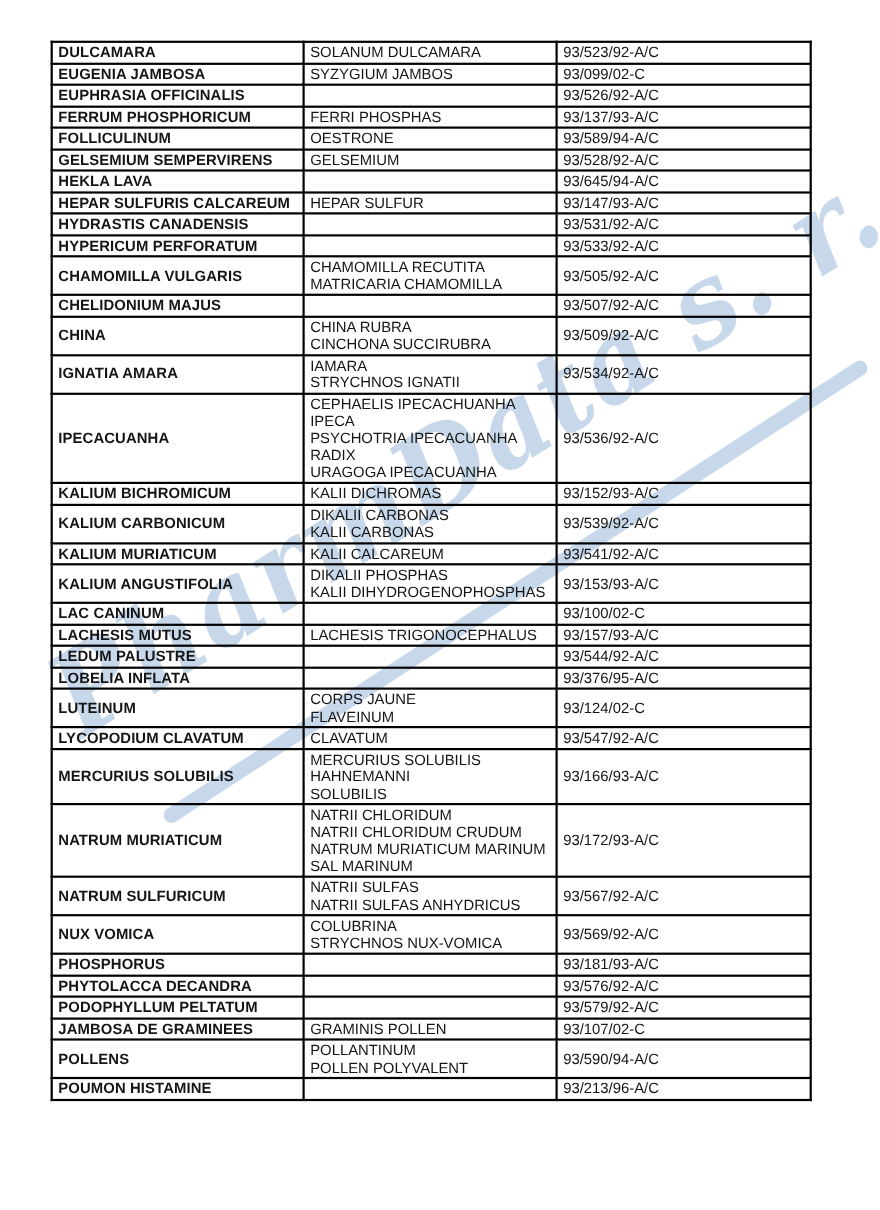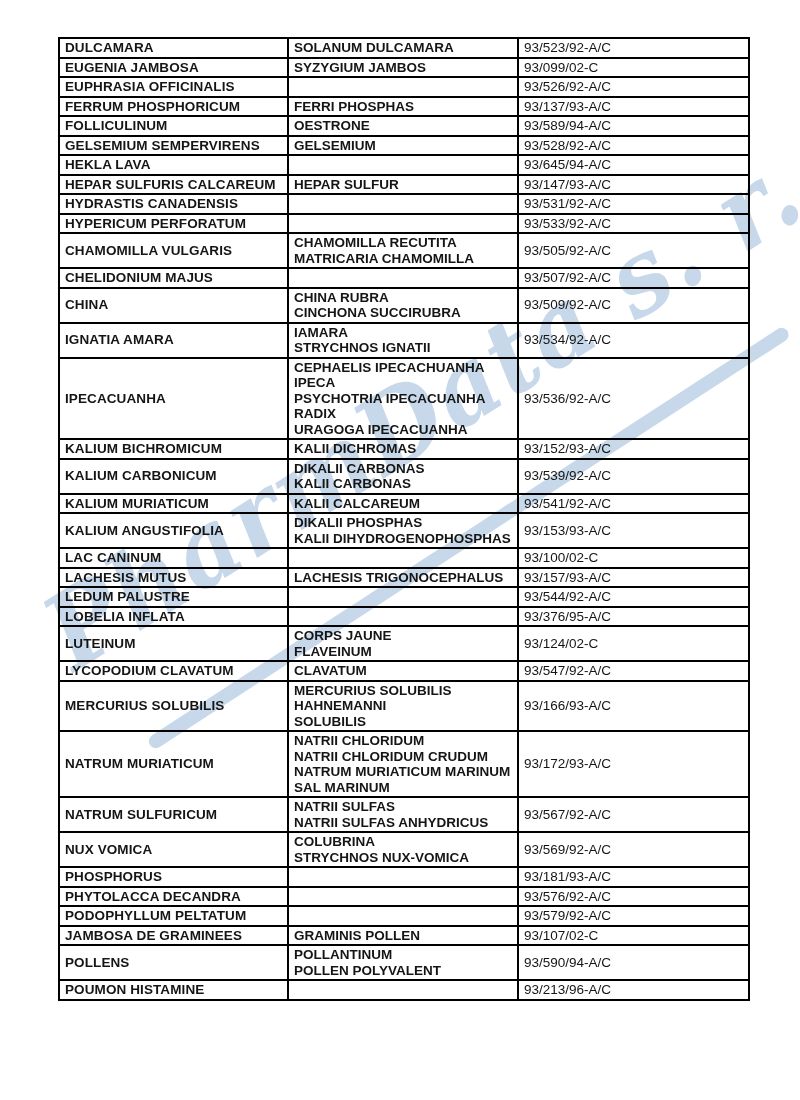--- a/index.html
+++ b/index.html
@@ -34,21 +34,21 @@
     width: 760px; height: 14px;
     border-radius: 10px;
     background: #c7d8ea;
     transform-origin: 0 50%;
     transform: rotate(-33deg);
     z-index: 0;
   }
   
   .doc-table {
     position: absolute;
-    left: 58px; top: 37px;
+    left: 46px; top: 37px;
     width: 690px;
     border-collapse: collapse;
     table-layout: fixed;
     z-index: 1;
     background: transparent;
     padding-left: 32px;
   }
   .doc-table td {
     border: 2px solid #000000;
     padding: 1px 5px;
@@ -57,21 +57,20 @@
     color: #151515;
     vertical-align: middle;
     overflow: hidden;
   }
   .doc-table td.c-name {
     font-weight: 700;
     letter-spacing: 0.1px;
   }
   .doc-table td div {
     white-space: nowrap;
-    font-weight: bold;
   }
 </style>
 </head>
 <body>
 
 <div>
 
   <div class="wm-swoosh" style="background: rgb(199, 216, 234);"></div>
   <div class="wm-text" style="color: rgb(199, 216, 234);">PharmData s. r. o.</div>
 

